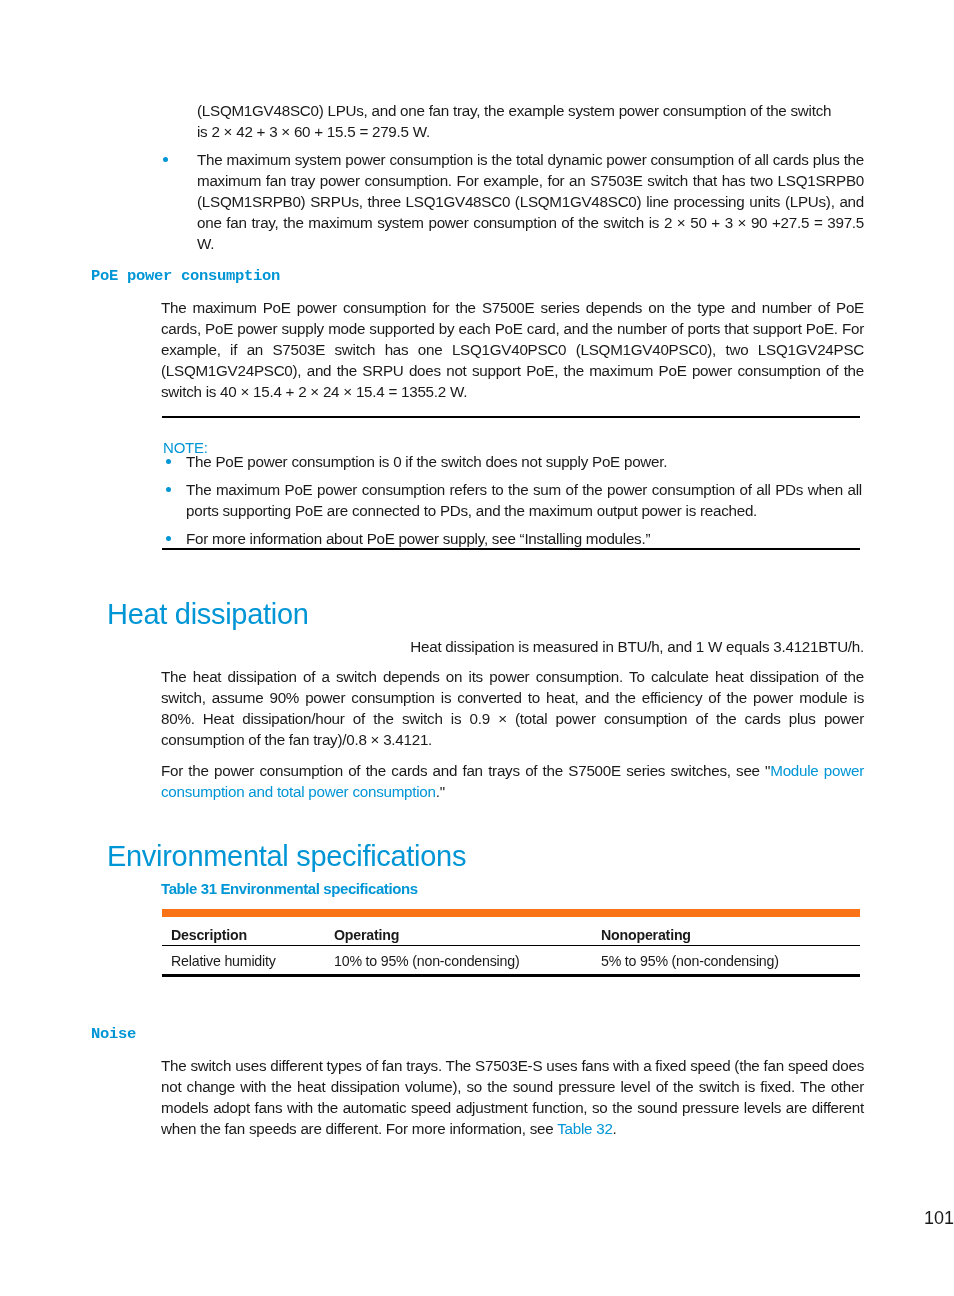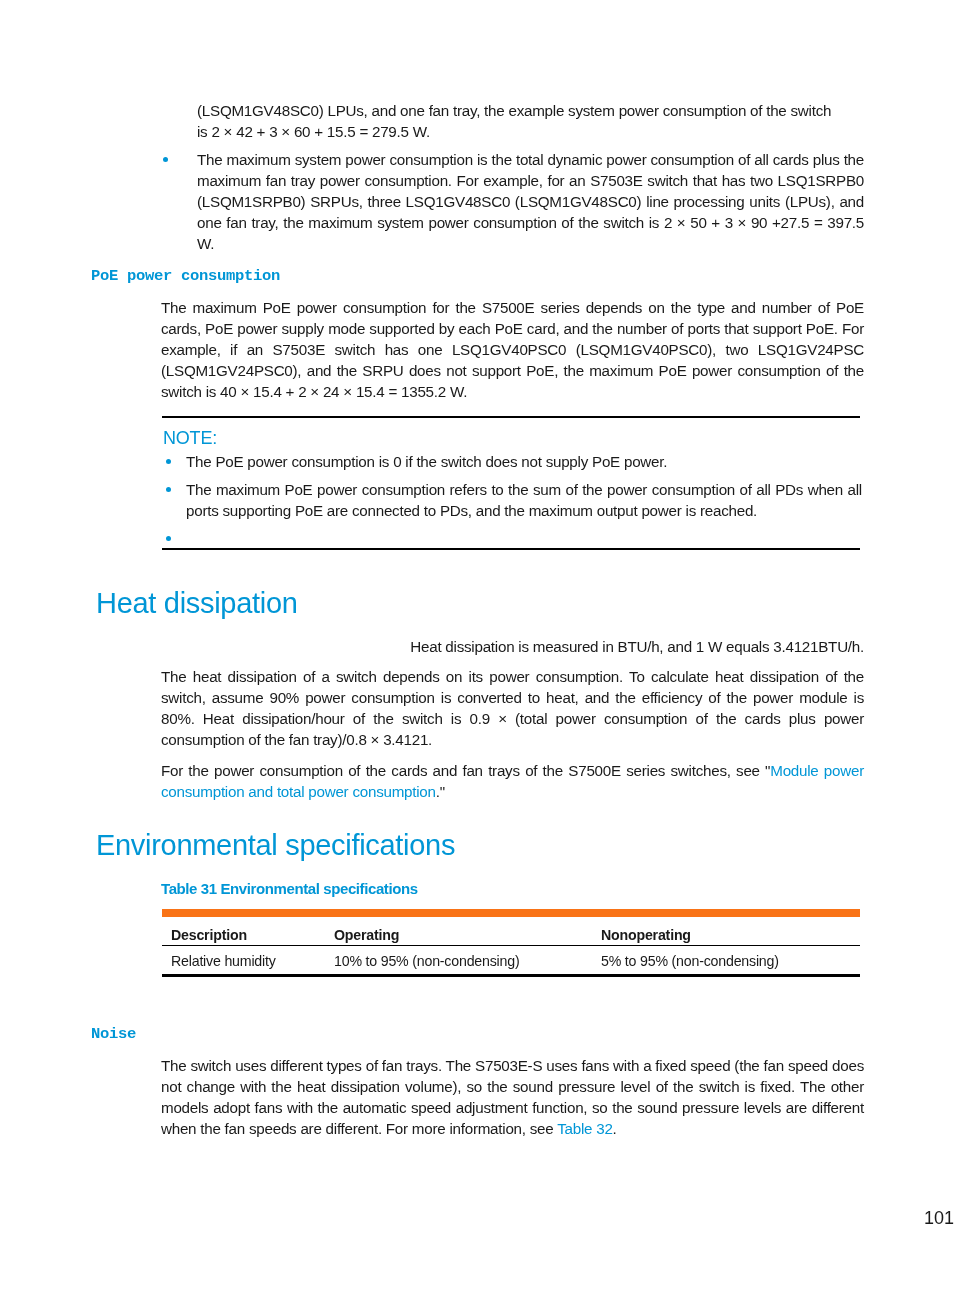--- a/index.html
+++ b/index.html
@@ -9,33 +9,33 @@
     color: #1a1a1a;
   }
   .page { position: absolute; left: 0; top: 0; width: 954px; height: 1296px; }
   .p {
     position: absolute; font-size: 15.2px; line-height: 21px;
     text-align: justify; letter-spacing: -0.25px; margin: 0;
   }
   .p.last-left { text-align-last: left; }
   .h2 {
     position: absolute; left: 91px; font-size: 29px; font-weight: normal;
-    color: #0096d6; margin: 5px; letter-spacing: -0.3px; line-height: 34px;
+    color: #0096d6; margin: 16px; letter-spacing: -0.3px; line-height: 34px;
   }
   .h3 {
     position: absolute; left: 91px; font-size: 15.5px; font-weight: bold;
     color: #0096d6; margin: 0; letter-spacing: -0.3px; line-height: 20px; font-family: Liberation Mono, monospace;
   }
   .bullet {
     position: absolute; width: 5px; height: 5px; border-radius: 50%;
     background: #0096d6;
   }
   .rule { position: absolute; background: #000; }
   .note-label {
-    position: absolute; left: 163px; top: 428px; font-size: 18px;
+    position: absolute; left: 163px; top: 438px; font-size: 15px;
     color: #0096d6; line-height: 20px; letter-spacing: -0.2px; text-align: center;
   }
   .tbl-caption {
     position: absolute; left: 161px; top: 879px; font-size: 15px;
     font-weight: bold; color: #0096d6; letter-spacing: -0.4px; line-height: 20px;
   }
   table.env {
     position: absolute; left: 162px; top: 909px; width: 698px;
     border-collapse: collapse; font-size: 14.2px; letter-spacing: -0.2px;
   }
@@ -74,20 +74,21 @@
   <div class="rule" style="left:162px; top:416px; width:698px; height:1.5px;"></div>
   <div class="note-label">NOTE:</div>
 
   <span class="bullet" style="left:166px; top:459px;"></span>
   <p class="p" style="left:186px; top:451px; width:676px; text-align:left;">The PoE power consumption is 0 if the switch does not supply PoE power.</p>
 
   <span class="bullet" style="left:166px; top:487px;"></span>
   <p class="p last-left" style="left:186px; top:479px; width:676px;">The maximum PoE power consumption refers to the sum of the power consumption of all PDs when all ports supporting PoE are connected to PDs, and the maximum output power is reached.</p>
 
   <span class="bullet" style="left:166px; top:536px;"></span>
+  <p class="p" style="left:186px; top:528px; width:676px; text-align:left;">For more information about PoE power supply, see “Installing modules.”</p>
 
   <div class="rule" style="left:162px; top:548px; width:698px; height:1.5px;"></div>
 
   <h2 class="h2" style="top:581px;">Heat dissipation</h2>
 
   <p class="p" style="left:161px; top:636px; width:703px; text-align:right;">Heat dissipation is measured in BTU/h, and 1 W equals 3.4121BTU/h.</p>
   <p class="p last-left" style="left:161px; top:666px; width:703px;">The heat dissipation of a switch depends on its power consumption. To calculate heat dissipation of the switch, assume 90% power consumption is converted to heat, and the efficiency of the power module is 80%. Heat dissipation/hour of the switch is 0.9 × (total power consumption of the cards plus power consumption of the fan tray)/0.8 × 3.4121.</p>
   <p class="p last-left" style="left:161px; top:760px; width:703px;">
     <span>For the power consumption of the cards and fan trays of the S7500E series switches, see "</span><a class="link" href="#">Module power consumption and total power consumption</a><span>."</span>
   </p>

